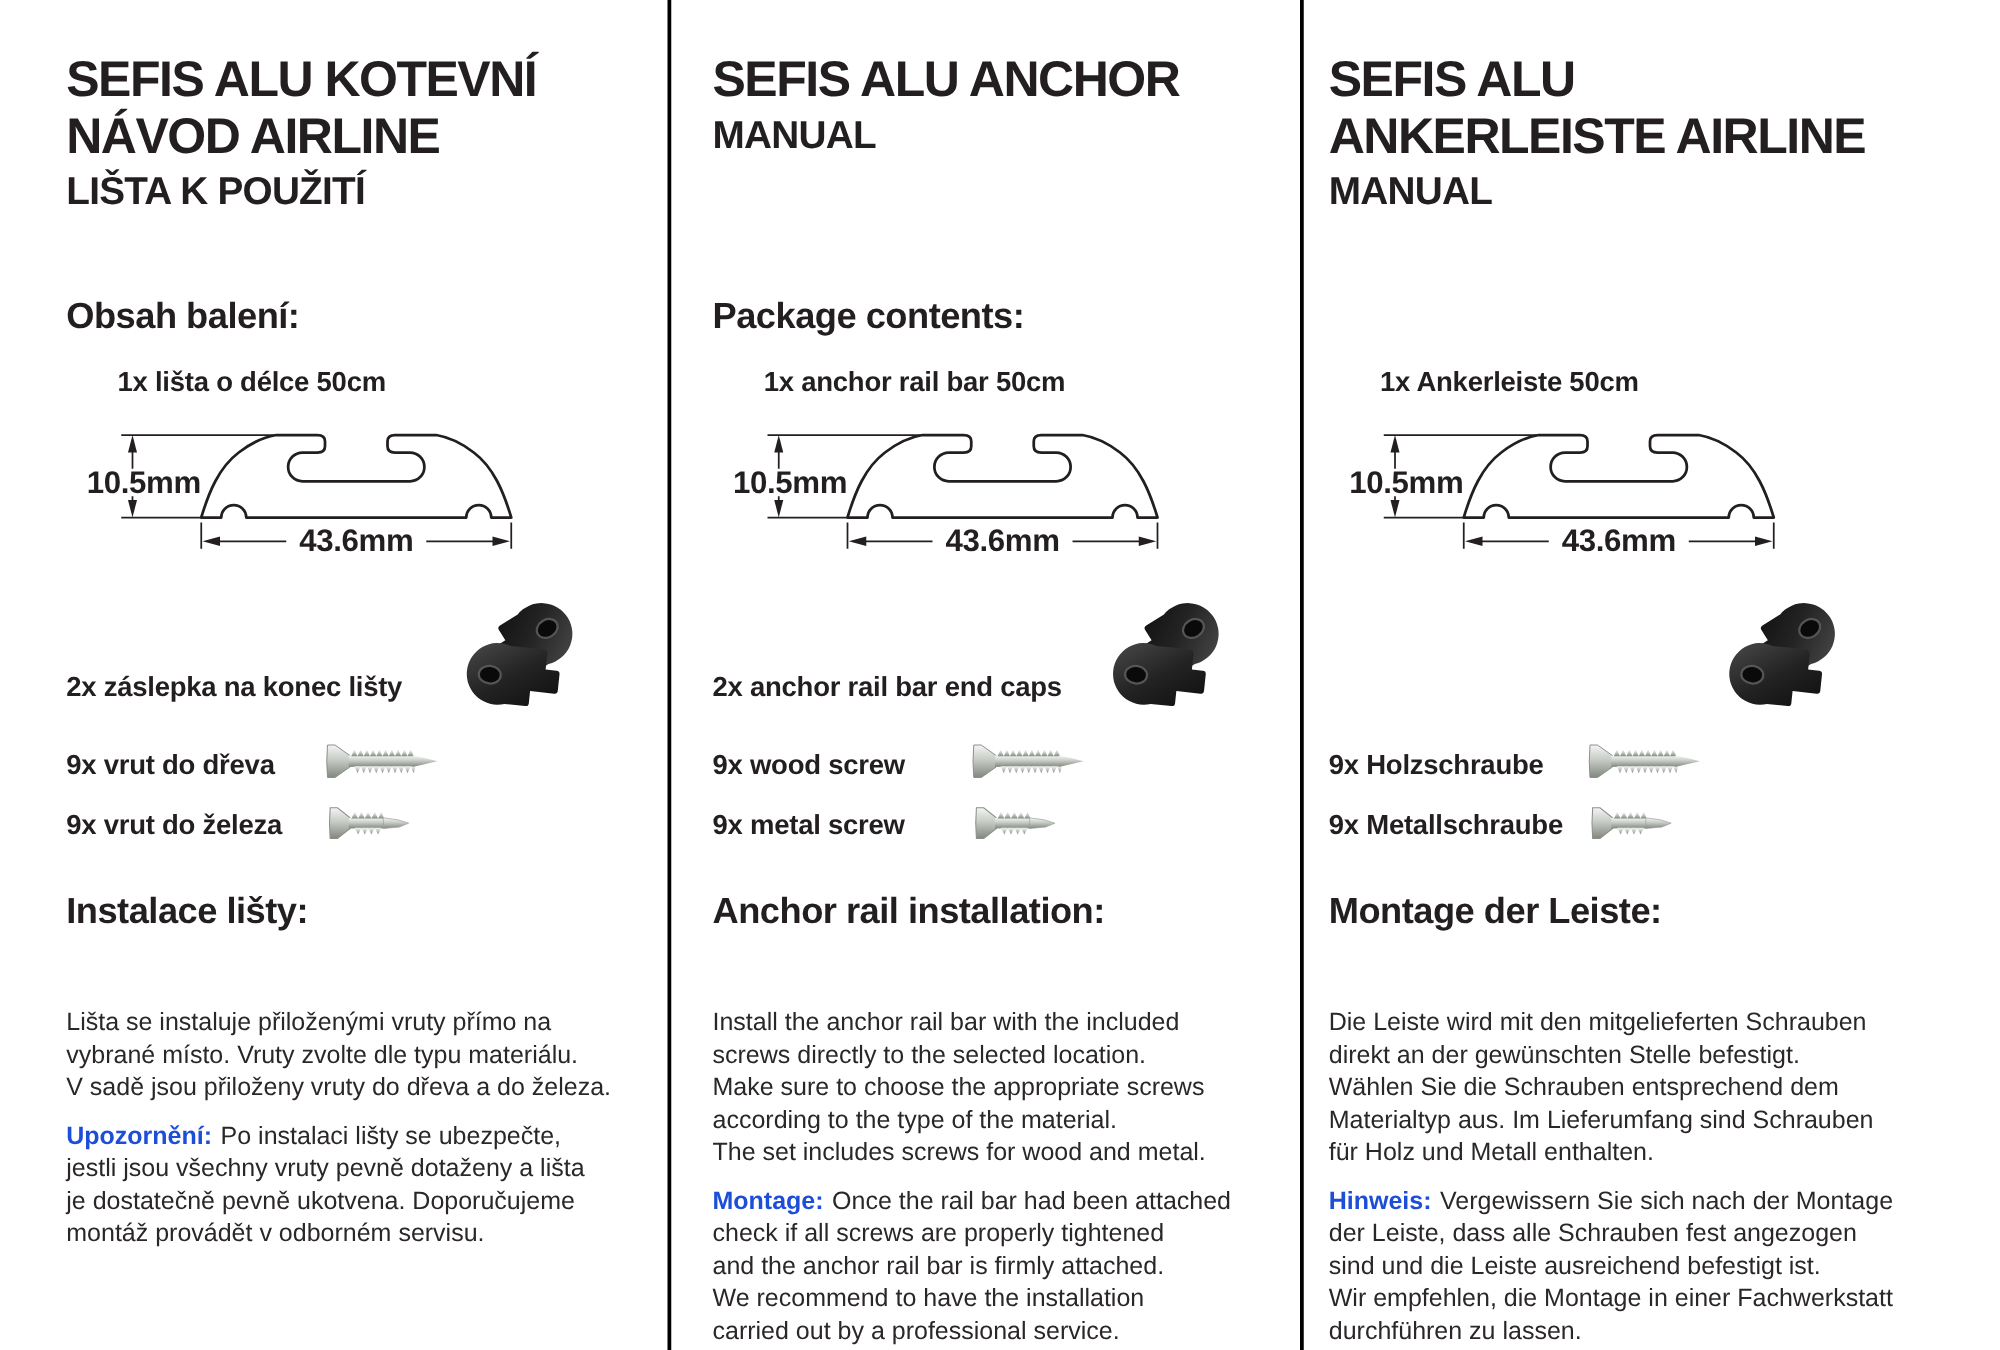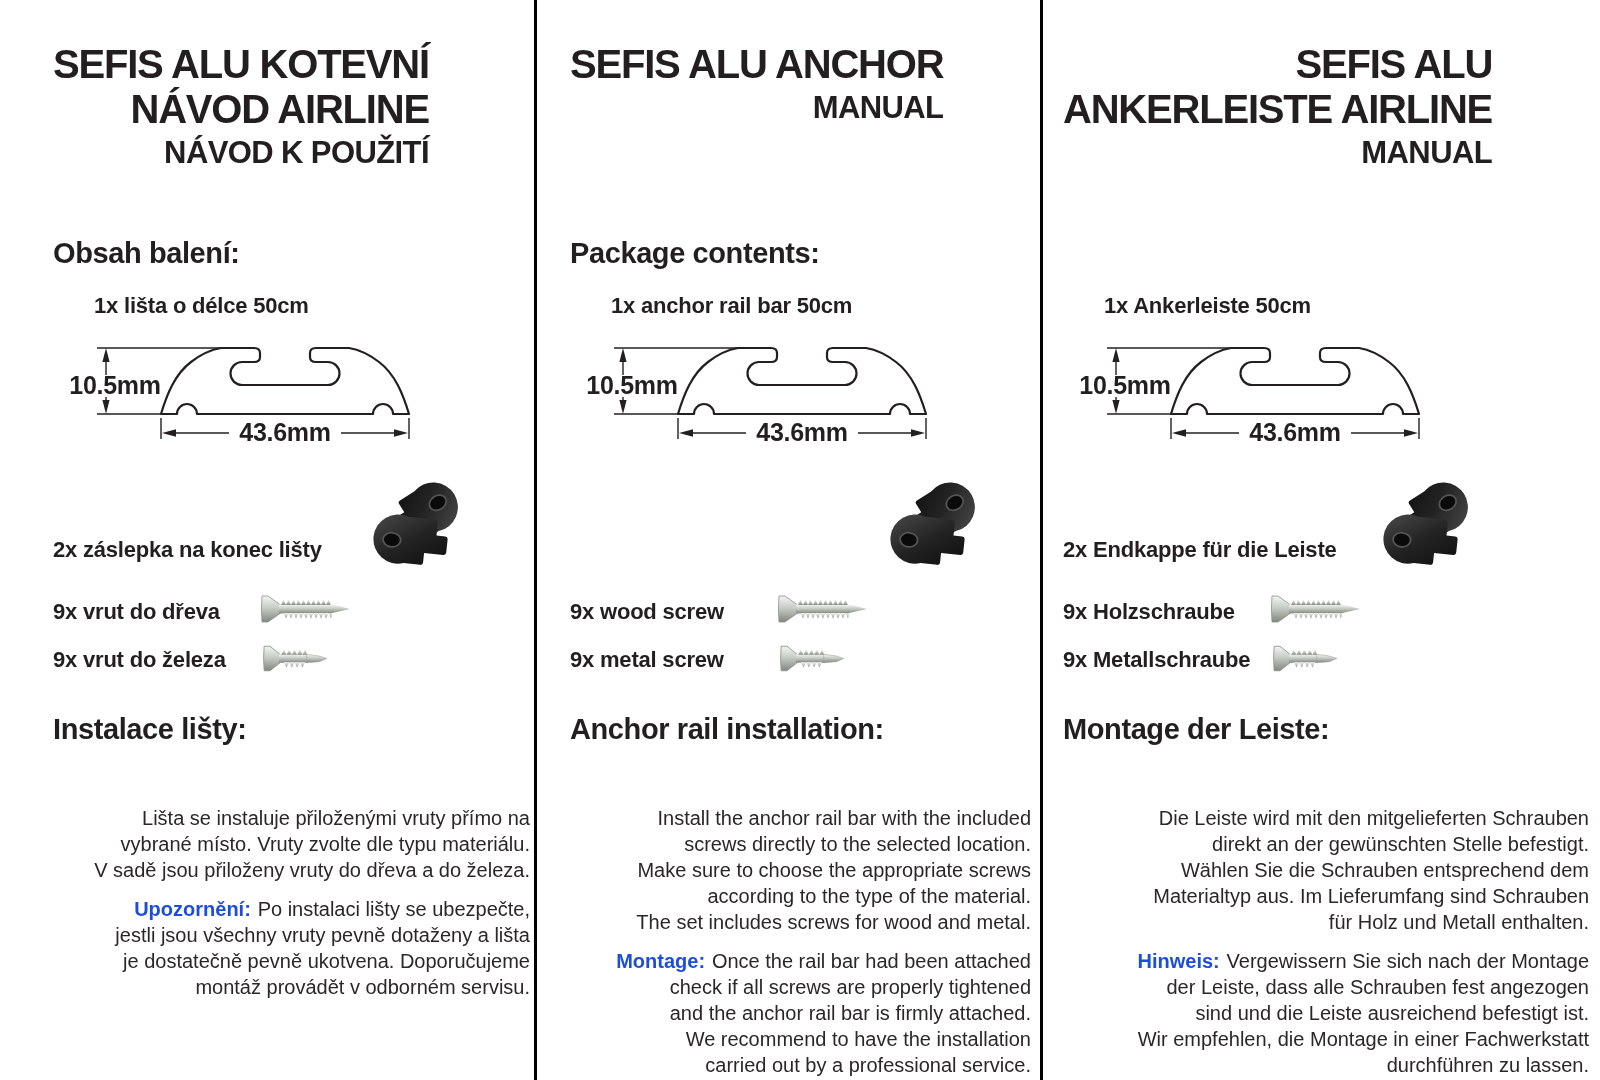--- a/index.html
+++ b/index.html
@@ -1,17 +1,17 @@
 <!DOCTYPE html>
 <html><head>
 <meta charset="utf-8">
 <style>
   html,body{margin:0;padding:0;background:#ffffff;}
   .page{position:relative;width:1600px;height:1080px;background:#ffffff;overflow:hidden;
-        font-family:"Liberation Sans",sans-serif;color:#231f20;text-align:right;}
+        font-family:"Liberation Sans",sans-serif;color:#231f20;}
   .divider{position:absolute;top:0;bottom:0;width:3px;background:#000000;}
   #divider-left{left:534px;}
   #divider-right{left:1040px;}
   .col{position:absolute;top:0;height:100%;}
   #col-cs{left:53px;width:481px;}
   #col-en{left:570px;width:465px;}
   #col-de{left:1063px;width:530px;}
   .title{position:absolute;top:42px;left:0;margin:0;font-weight:bold;font-size:40px;
          line-height:45px;letter-spacing:-1.2px;}
   .title .tl{display:block;}
@@ -110,21 +110,21 @@
 </svg>
 
 <div class="page">
   <div class="divider" id="divider-left"></div>
   <div class="divider" id="divider-right"></div>
 
   <section class="col" id="col-cs">
     <h1 class="title">
         <span class="tl">SEFIS ALU KOTEVNÍ</span>
         <span class="tl">NÁVOD AIRLINE</span>
-        <span class="subtitle">NÁVOD K POUŽITÍ</span>
+        <span class="subtitle">LIŠTA K POUŽITÍ</span>
       </h1>
     <h2 class="section-heading contents-heading">Obsah balení:</h2>
     <div class="item item-rail">1x lišta o délce 50cm</div>
     <svg class="diagram" viewBox="0 0 390 112">
         <use href="#railGfx"></use>
         <text x="46" y="58">10.5mm</text>
         <text x="216" y="105">43.6mm</text>
       </svg>
     <div class="item caps-label">2x záslepka na konec lišty</div>
     <svg class="caps-img" viewBox="0 0 124 120">
@@ -155,20 +155,21 @@
         <span class="tl">SEFIS ALU ANCHOR</span>
         <span class="subtitle">MANUAL</span>
       </h1>
     <h2 class="section-heading contents-heading">Package contents:</h2>
     <div class="item item-rail">1x anchor rail bar 50cm</div>
     <svg class="diagram" viewBox="0 0 390 112">
         <use href="#railGfx"></use>
         <text x="46" y="58">10.5mm</text>
         <text x="216" y="105">43.6mm</text>
       </svg>
+    <div class="item caps-label">2x anchor rail bar end caps</div>
     <svg class="caps-img" viewBox="0 0 124 120">
         <use href="#endcapsPair"></use>
       </svg>
     <div class="item wood-label">9x wood screw</div>
     <svg class="wood-img" viewBox="0 0 92 34">
         <use href="#woodScrewGfx"></use>
       </svg>
     <div class="item metal-label">9x metal screw</div>
     <svg class="metal-img" viewBox="0 0 62 29">
         <use href="#metalScrewGfx"></use>
@@ -193,21 +194,20 @@
         <span class="tl">SEFIS ALU</span>
         <span class="tl">ANKERLEISTE AIRLINE</span>
         <span class="subtitle">MANUAL</span>
       </h1>
     <div class="item item-rail">1x Ankerleiste 50cm</div>
     <svg class="diagram" viewBox="0 0 390 112">
         <use href="#railGfx"></use>
         <text x="46" y="58">10.5mm</text>
         <text x="216" y="105">43.6mm</text>
       </svg>
-    <div class="item caps-label">2x Endkappe für die Leiste</div>
     <svg class="caps-img" viewBox="0 0 124 120">
         <use href="#endcapsPair"></use>
       </svg>
     <div class="item wood-label">9x Holzschraube</div>
     <svg class="wood-img" viewBox="0 0 92 34">
         <use href="#woodScrewGfx"></use>
       </svg>
     <div class="item metal-label">9x Metallschraube</div>
     <svg class="metal-img" viewBox="0 0 62 29">
         <use href="#metalScrewGfx"></use>

